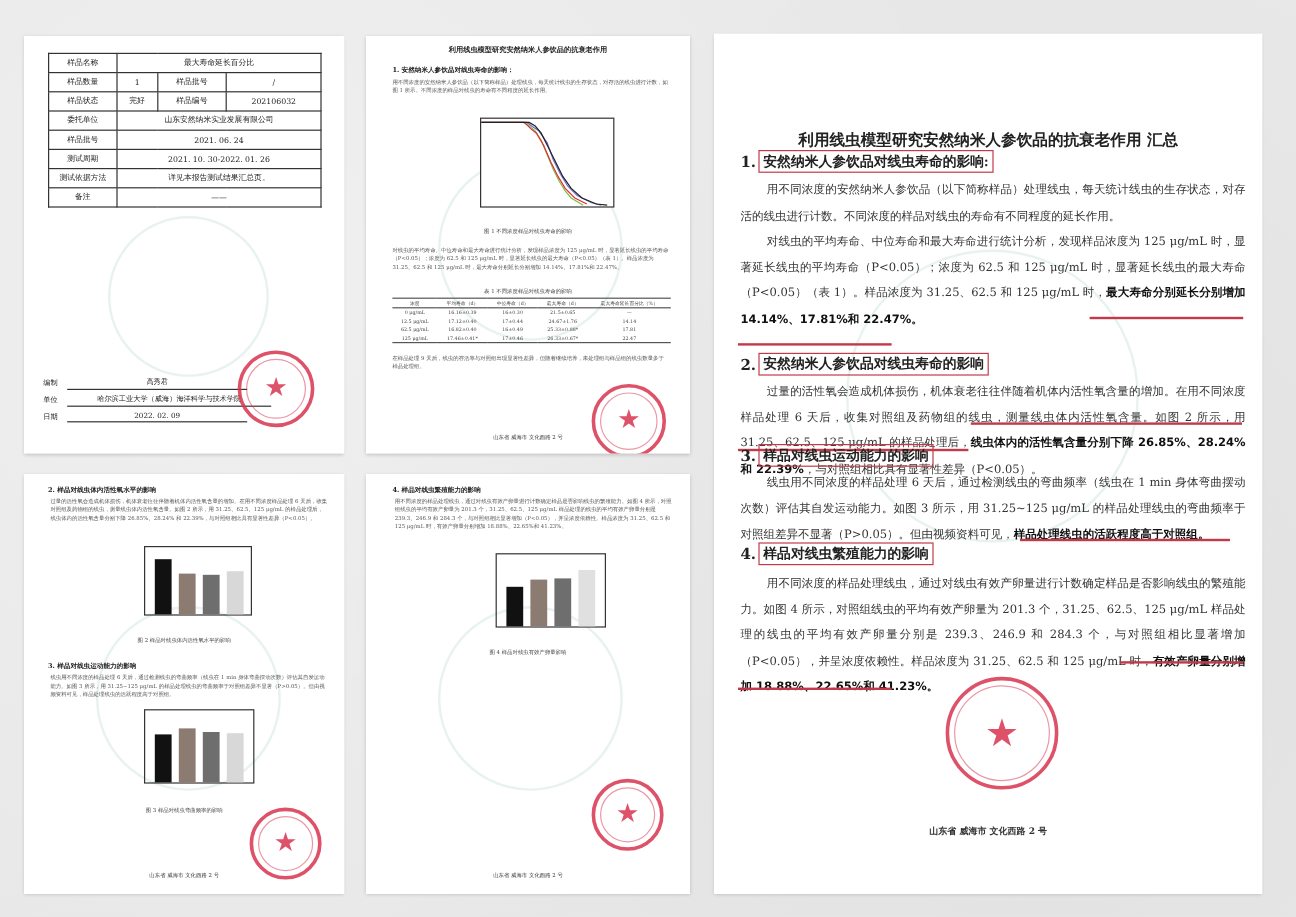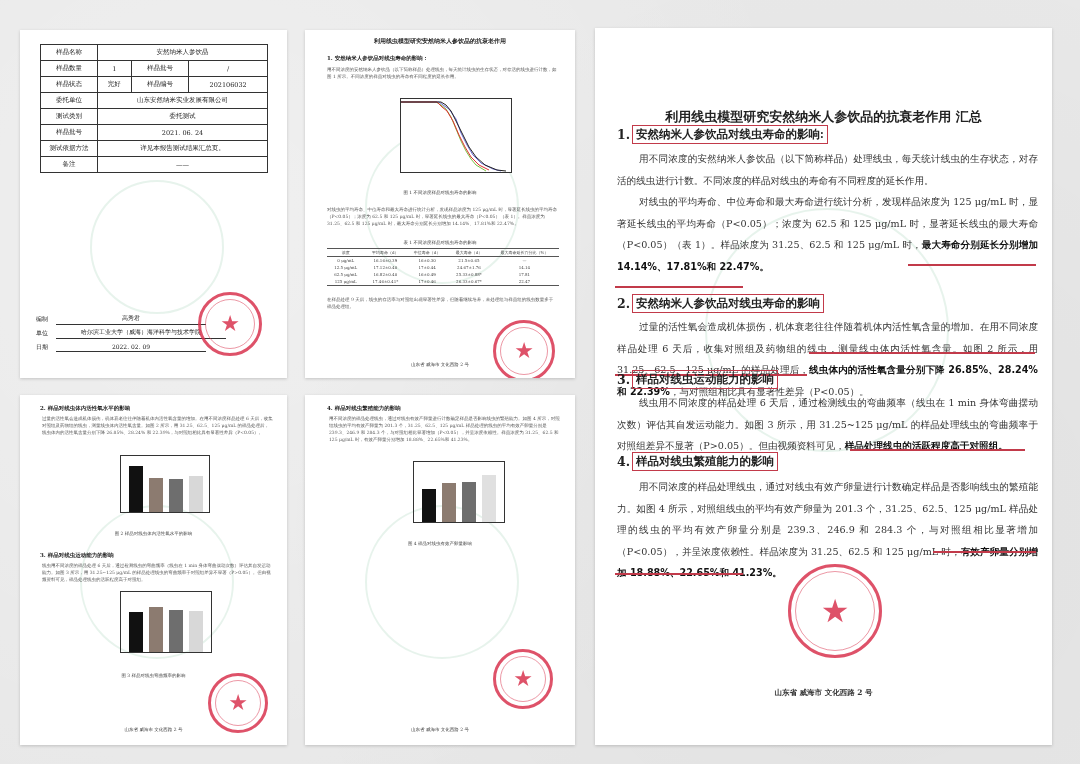--- a/index.html
+++ b/index.html
@@ -42,45 +42,45 @@
 <body>
 
 <div class="bgnoise"></div>
 
 <div class="page" style="left:20px;top:30px;width:267px;height:348px;">
   <div class="wm" style="left:70px;top:150px;width:130px;height:130px;"></div>
   <table class="info">
     <tbody>
         <tr>
           <td class="k">样品名称</td>
-          <td colspan="3">安然纳米人参饮品</td>
+          <td colspan="3">最大寿命延长百分比</td>
         </tr>
     <tr>
           <td class="k">样品数量</td>
           <td>1</td>
           <td>样品批号</td>
           <td>/</td>
         </tr>
     <tr>
           <td class="k">样品状态</td>
           <td>完好</td>
           <td>样品编号</td>
           <td>202106032</td>
         </tr>
     <tr>
           <td class="k">委托单位</td>
           <td colspan="3">山东安然纳米实业发展有限公司</td>
         </tr>
     <tr>
-          <td class="k">测试类别</td>
-          <td colspan="3">委托测试</td>
-        </tr>
-    <tr>
           <td class="k">样品批号</td>
           <td colspan="3">2021. 06. 24</td>
+        </tr>
+    <tr>
+          <td class="k">测试周期</td>
+          <td colspan="3">2021. 10. 30-2022. 01. 26</td>
         </tr>
     <tr>
           <td class="k">测试依据方法</td>
           <td colspan="3">详见本报告测试结果汇总页。</td>
         </tr>
     <tr>
           <td class="k">备注</td>
           <td colspan="3">——</td>
         </tr>
   </tbody>

